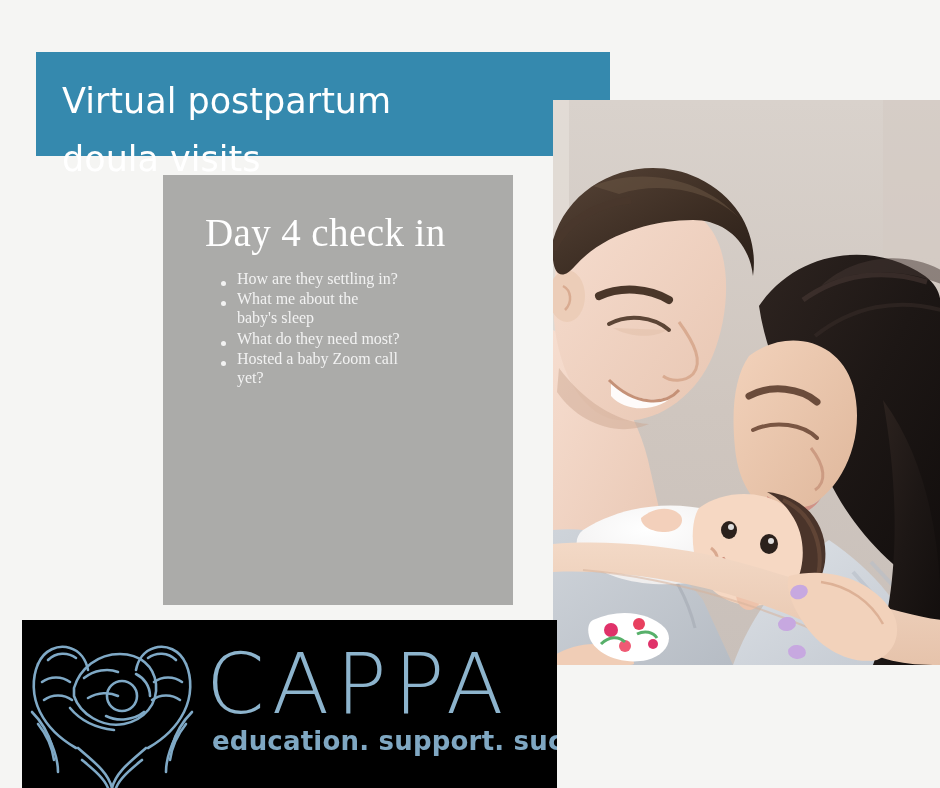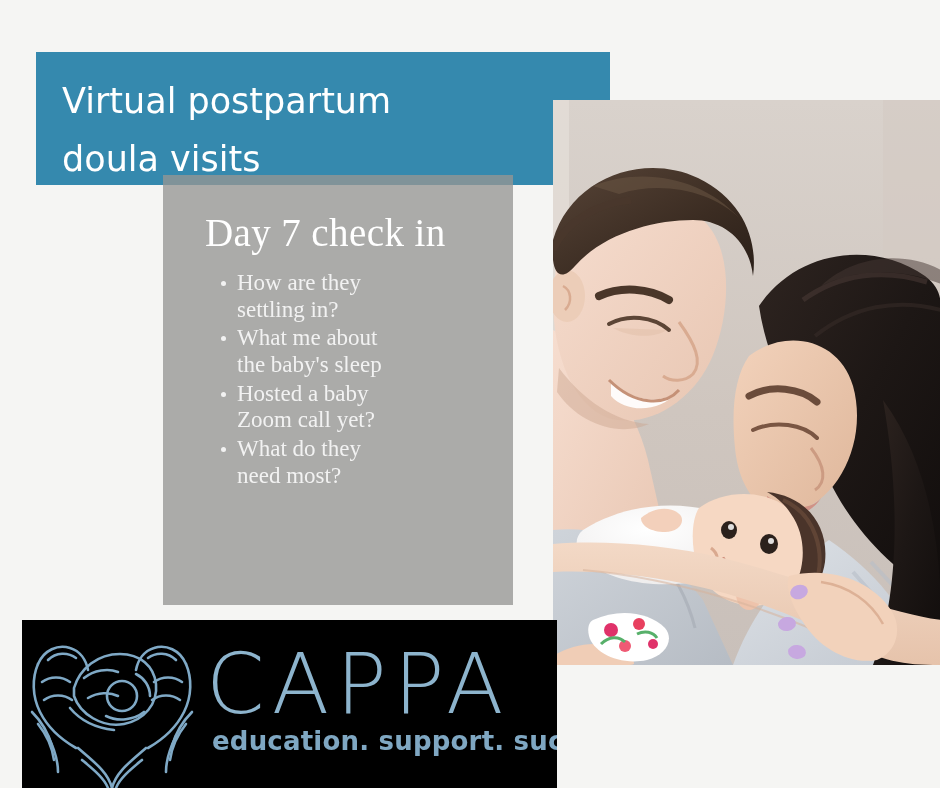--- a/index.html
+++ b/index.html
@@ -20,21 +20,21 @@
     background: #f5f5f3;
     overflow: hidden;
   }
 
   
   .title-banner {
     position: absolute;
     left: 36px;
     top: 52px;
     width: 574px;
-    height: 133px;
+    height: 104px;
     background: #3589ae;
     z-index: 2;
     box-sizing: border-box;
     padding: 20px 26px 0 26px;
   }
   .title-text {
     color: #ffffff;
     font-family: "DejaVu Sans", sans-serif;
     font-size: 35px;
     font-weight: 400;
@@ -63,21 +63,21 @@
     line-height: 1.05;
     margin: 0 0 16px 22px;
     letter-spacing: 0.4px;
   }
   .panel-list {
     margin: 0;
     padding: 0 0 0 38px;
     list-style: none;
     color: #f2f2f2;
     font-family: "Liberation Serif", serif;
-    font-size: 23px;
+    font-size: 16px;
     line-height: 1.16;
   }
   .panel-list li {
     position: relative;
     margin: 0 0 2px 0;
     padding-left: 16px;
     max-width: 165px;
   }
   .panel-list li::before {
     content: "";
@@ -151,26 +151,26 @@
 <body>
 
 <div class="canvas">
 
   <div class="title-banner">
     <div class="title-text">Virtual postpartum
 doula visits</div>
   </div>
 
   <div class="gray-panel">
-    <div class="panel-heading">Day 7 check in</div>
+    <div class="panel-heading">Day 4 check in</div>
     <ul class="panel-list">
       <li>How are they settling in?</li>
       <li>What me about the baby's sleep</li>
+      <li>What do they need most?</li>
       <li>Hosted a baby Zoom call yet?</li>
-      <li>What do they need most?</li>
     </ul>
   </div>
 
   <div class="photo">
     <svg viewBox="0 0 388 565" preserveAspectRatio="xMidYMid slice" aria-hidden="true">
       <defs>
         <linearGradient id="wall" x1="0" y1="0" x2="0" y2="1">
           <stop offset="0%" stop-color="#d9d2cc"></stop>
           <stop offset="55%" stop-color="#cfc6bf"></stop>
           <stop offset="100%" stop-color="#c9c0ba"></stop>

